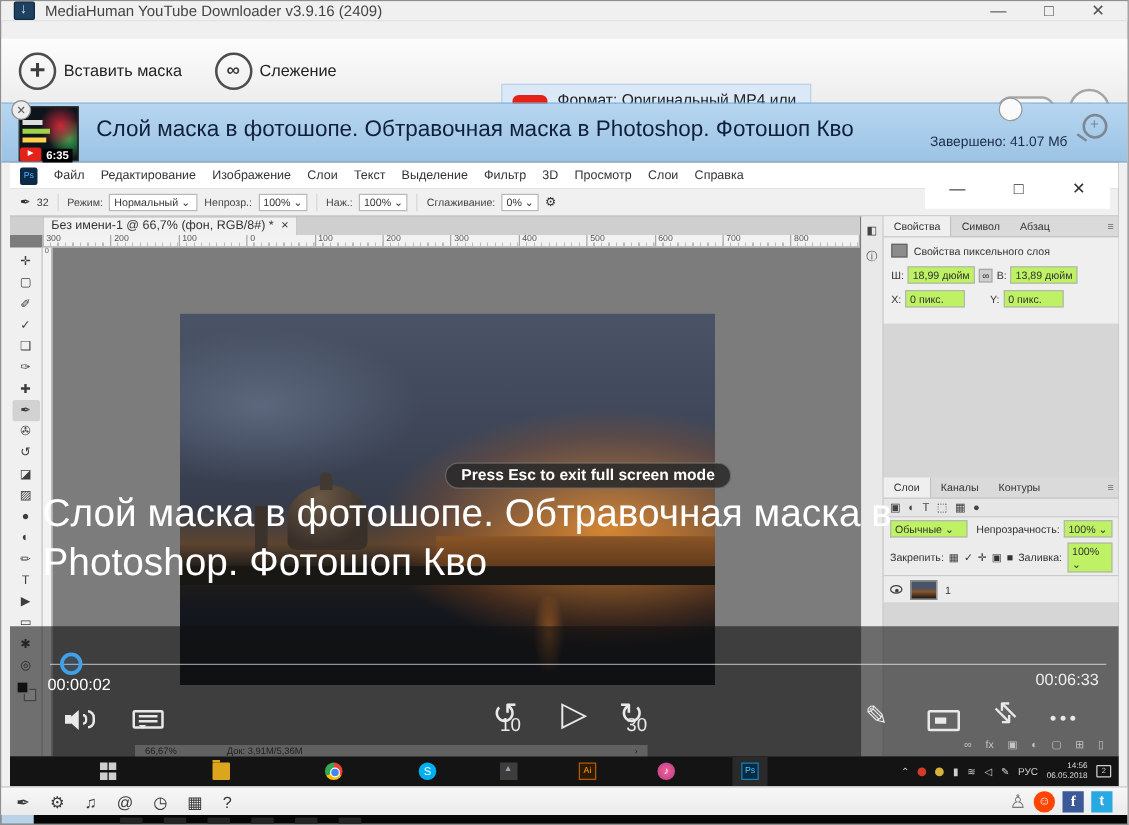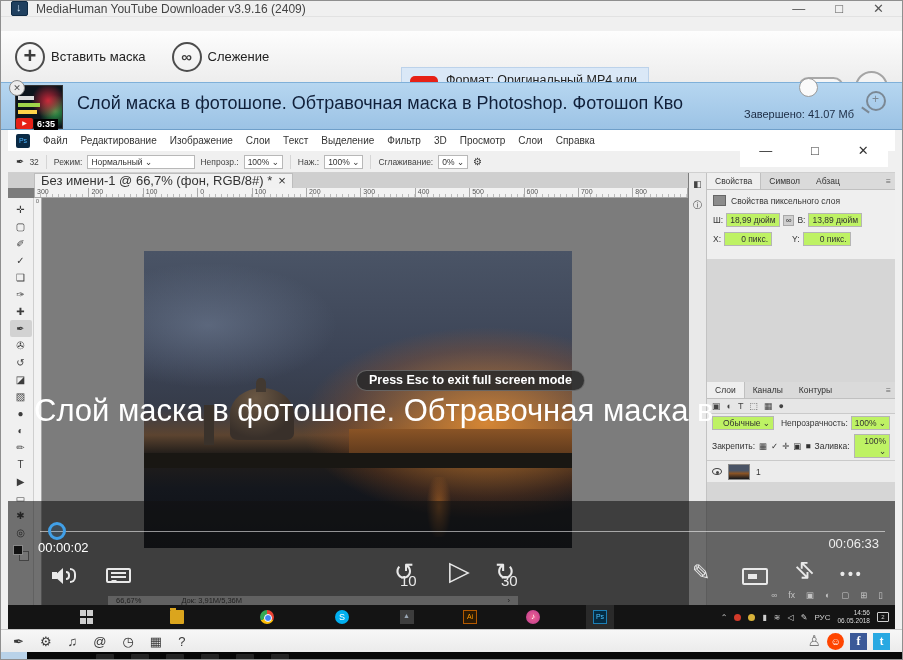--- a/index.html
+++ b/index.html
@@ -50,21 +50,21 @@
   
   .video { position:absolute; top:129px; left:7px; width:887px; height:499px; background:#7c7c7c; overflow:hidden; }
 
   .ps-menubar { position:absolute; top:0; left:0; right:0; height:21px; background:#fff; display:flex; align-items:center; gap:13px; padding-left:8px; font-size:10px; color:#333; }
   .ps-logo { width:14px; height:14px; background:#0a2a45; color:#4cb4ff; font-size:7px; text-align:center; line-height:14px; border-radius:2px; flex:none; }
   .ps-options { position:absolute; top:21px; left:0; right:0; height:22px; background:#f0f0f0; border-bottom:1px solid #d0d0d0; display:flex; align-items:center; gap:5px; padding-left:8px; font-size:8.5px; color:#444; }
   .opt-box { background:#fff; border:1px solid #b8b8b8; padding:1px 3px; font-size:8.5px; color:#333; white-space:nowrap; }
   .opt-ic { font-size:10px; color:#333; }
   .opt-sep { width:1px; height:14px; background:#d5d5d5; margin:0 2px; }
   .ps-tabrow { position:absolute; top:43px; left:0; width:680px; height:15px; background:#cfcfcf; }
-  .ps-tab { position:absolute; left:26px; top:0; height:15px; background:#f1f1f1; border:1px solid #bdbdbd; border-bottom:none; padding:0 6px; font-size:13px; color:#333; line-height:14px; display:flex; gap:6px; }
+  .ps-tab { position:absolute; left:26px; top:0; height:15px; background:#f1f1f1; border:1px solid #bdbdbd; border-bottom:none; padding:0 6px; font-size:10px; color:#333; line-height:14px; display:flex; gap:6px; }
   .ps-ruler { position:absolute; top:58px; left:26px; width:654px; height:10px; background:#f2f2f2; border-bottom:1px solid #a8a8a8; display:flex; font-size:7px; color:#555; overflow:hidden; }
   .ps-ruler span { flex:none; width:54.4px; border-left:1px solid #aaa; padding-left:2px; background:repeating-linear-gradient(90deg, transparent 0 5px, #bbb 5px 6px) bottom/100% 3px no-repeat; }
 
   .ps-tools { position:absolute; top:68px; left:0; width:26px; bottom:24px; background:#f0f0f0; border-right:1px solid #cfcfcf; display:flex; flex-direction:column; align-items:center; padding-top:3px; }
   .ps-tools span { font-size:10px; color:#3d3d3d; line-height:17px; width:22px; text-align:center; }
   .ps-tools span:nth-child(8) { background:#d2d2d2; border-radius:2px; }
   .swatches { position:relative; width:16px; height:16px; margin-top:4px; }
   .swatches i { position:absolute; width:10px; height:10px; border:1px solid #888; }
   .swatches .fg { left:0; top:0; background:#111; z-index:2; }
   .swatches .bg2 { right:0; bottom:0; background:#fff; }
@@ -79,21 +79,21 @@
   .dome { position:absolute; left:20%; top:46%; width:64px; height:52px; background:radial-gradient(circle at 40% 20%, #6b5844, #39302a 70%); border-radius:50% 50% 12% 12%; }
   .dome::after { content:""; position:absolute; left:26px; top:-10px; width:10px; height:14px; background:#423931; border-radius:40% 40% 0 0; }
   .tower { position:absolute; left:14%; top:52%; width:10px; height:40px; background:#3a322b; }
   .bldg { position:absolute; left:48%; right:0; top:60%; height:11%; background:linear-gradient(180deg, #8a5426, #53331a); }
   .bldg2 { position:absolute; left:0; right:0; top:68%; height:5%; background:#191713; }
   .refl { position:absolute; left:62%; top:76%; width:60px; height:60px; background:radial-gradient(ellipse 30% 80% at center, rgba(230,130,40,.5), transparent 70%); }
 
   .ps-right { position:absolute; top:43px; right:0; width:206px; bottom:24px; background:#d6d6d6; display:flex; }
   .ps-strip { width:18px; background:#e9e9e9; border-right:1px solid #c3c3c3; text-align:center; font-size:9px; color:#444; padding-top:6px; }
   .ps-strip div { margin-bottom:10px; }
-  .ps-panelcol { flex:1; display:flex; flex-direction:column; font-size:8.5px; color:#333;text-align:right; }
+  .ps-panelcol { flex:1; display:flex; flex-direction:column; font-size:8.5px; color:#333; }
   .ptabs { display:flex; background:#dadada; border-bottom:1px solid #c0c0c0; height:17px; line-height:16px; }
   .ptabs span { padding:0 8px; }
   .ptabs .act { background:#efefef; border-right:1px solid #c0c0c0; }
   .ptabs .menu-g { margin-left:auto; padding-right:4px; color:#666; }
   .props-body { background:#efefef; padding:5px 6px 8px; }
   .props-head { display:flex; align-items:center; gap:5px; margin-bottom:7px; }
   .imgthumb-ic { width:13px; height:11px; background:#8c8c8c; border:1px solid #666; }
   .fieldrow { display:flex; align-items:center; gap:3px; margin-bottom:5px; }
   .fld { background:#bef264; border:1px solid #b5b5b5; padding:1px 3px; min-width:48px; }
   .link-ic { background:#cfcfcf; border:1px solid #a8a8a8; padding:0 2px; font-size:8px; }
@@ -249,21 +249,21 @@
           <span>Слои</span>
           <span>Справка</span>
         </span>
     </div>
 
     <div class="ps-options">
       <span class="opt-ic">✒</span>
       <span>32</span>
       <span class="opt-sep"></span>
       <span>Режим:</span>
-      <span class="opt-box" style="width:108px">Нормальный ⌄</span>
+      <span class="opt-box" style="width:71px">Нормальный ⌄</span>
       <span>Непрозр.:</span>
       <span class="opt-box">100% ⌄</span>
       <span class="opt-sep"></span>
       <span>Наж.:</span>
       <span class="opt-box">100% ⌄</span>
       <span class="opt-sep"></span>
       <span>Сглаживание:</span>
       <span class="opt-box">0% ⌄</span>
       <span class="opt-ic">⚙</span>
     </div>
@@ -426,20 +426,21 @@
         <span>▣</span>
         <span>◐</span>
         <span>▢</span>
         <span>⊞</span>
         <span>▯</span>
       </div>
 
     <div class="esc-pill">Press Esc to exit full screen mode</div>
     <div class="overlay-title">
       <div>Слой маска в фотошопе. Обтравочная маска в</div>
+      <div>Photoshop. Фотошоп Кво</div>
     </div>
 
     <div class="ps-winctrl">
       <span>—</span>
       <span>□</span>
       <span>✕</span>
     </div>
 
     <div class="timeline-line"></div>
     <div class="knob"></div>

